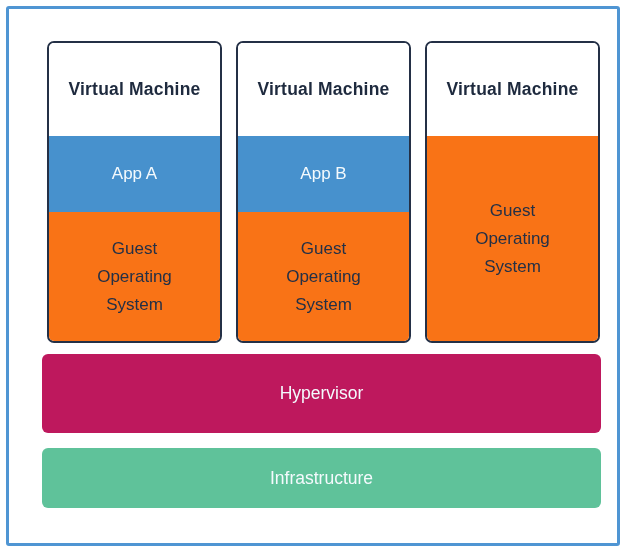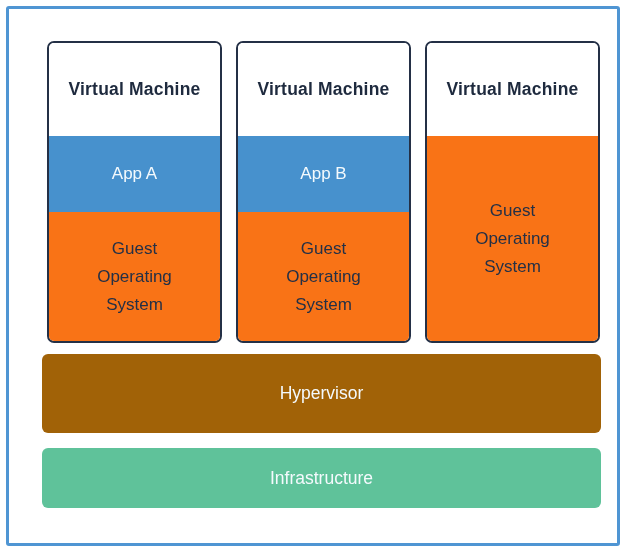--- a/index.html
+++ b/index.html
@@ -85,21 +85,21 @@
     border-radius: 6px;
     display: flex;
     align-items: center;
     justify-content: center;
     font-size: 17.5px;
     color: #f4fafd;
   }
   .layer-hypervisor {
     top: 345px;
     height: 79px;
-    background: #a16207;
+    background: #be185d;
   }
   .layer-infrastructure {
     top: 439px;
     height: 60px;
     background: #5fc29a;
   }
 </style>
 </head>
 <body>
 

